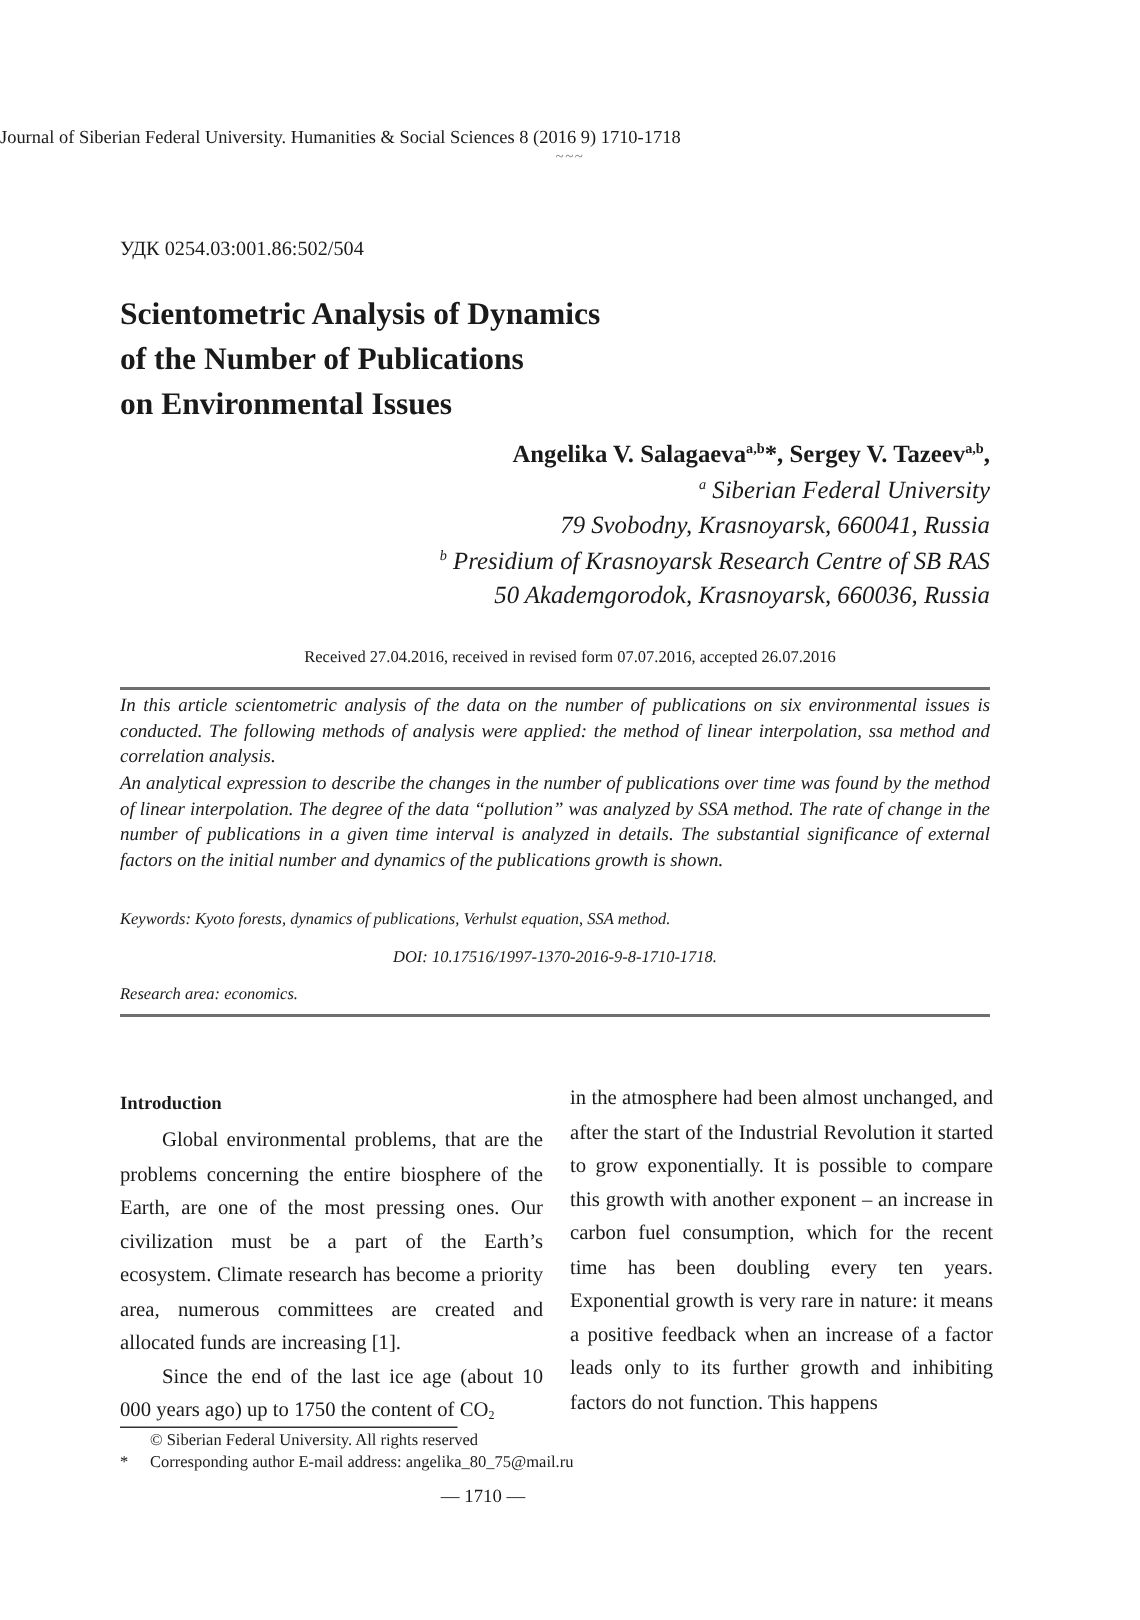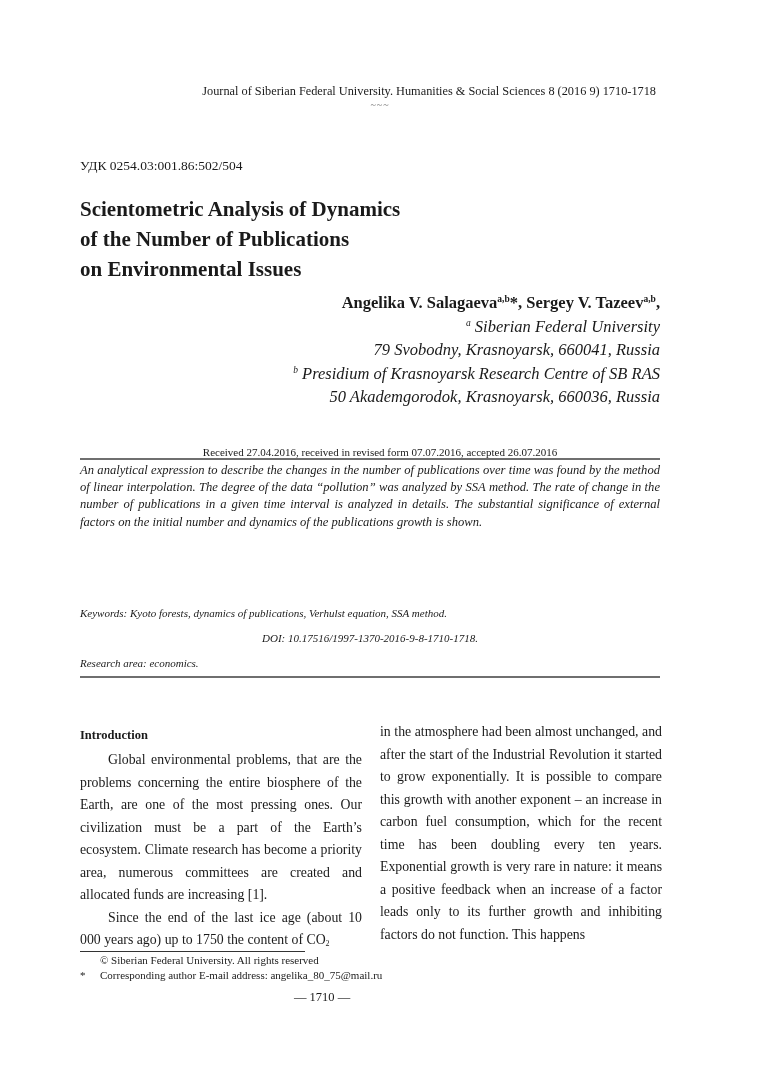--- a/index.html
+++ b/index.html
@@ -1,28 +1,28 @@
 <!DOCTYPE html>
 <html><head>
 <meta charset="utf-8">
 <style>
   html, body { margin: 0; padding: 0; background: #ffffff; }
   body { width: 760px; height: 1080px; position: relative; overflow: hidden;
          font-family: "Liberation Serif", "DejaVu Serif", serif; color: #1a1a1a; }
   .abs { position: absolute; }
-  .journal-header { left: 0; width: 656px; top: 84px; text-align: right; font-size: 12.3px; }
+  .journal-header { left: 0; width: 656px; top: 84px; text-align: left; font-size: 12.3px; }
   .tilde { left: 0; width: 760px; top: 99px; text-align: center; font-size: 10px; color: #777; letter-spacing: 1px; }
   .udk { left: 80px; top: 158px; font-size: 13.5px; }
   .title { left: 80px; top: 194px; font-size: 21px; font-weight: bold; line-height: 30px; }
   .title div { white-space: nowrap; }
   .authors { right: 100px; top: 291px; text-align: right; font-size: 16.5px; line-height: 23.5px; }
   .authors .bold { font-weight: bold; white-space: nowrap; }
   .authors .it { font-style: italic; white-space: nowrap; }
   .authors sup { font-size: 9.5px; vertical-align: 6px; line-height: 0; }
-  .received { left: 0; width: 760px; top: 446px; text-align: center; font-size: 11px; }
+  .received { left: 0; width: 760px; top: 432px; text-align: center; font-size: 11px; }
   .rule { background: #6f6f6f; height: 2px; left: 80px; width: 580px; }
   .abstract { left: 80px; width: 580px; top: 462px; font-style: italic; font-size: 12.6px; line-height: 17.2px; text-align: justify; }
   .abstract p { margin: 0; }
   .meta { left: 80px; width: 580px; font-style: italic; font-size: 11px; }
   .col { font-size: 13.8px; line-height: 22.5px; text-align: justify; width: 282px; }
   .col p { margin: 0; }
   .col .indent { text-indent: 28px; }
   .col-left { left: 80px; top: 726px; }
   .col-right { left: 380px; top: 721px; }
   .section-title { text-align: left; font-weight: bold; font-size: 12.5px; margin-bottom: 5px !important; line-height: 18px; }
@@ -52,20 +52,21 @@
   <div class="it"><sup>a</sup><span> Siberian Federal University</span></div>
   <div class="it">79 Svobodny, Krasnoyarsk, 660041, Russia</div>
   <div class="it"><sup>b</sup><span> Presidium of Krasnoyarsk Research Centre of SB RAS</span></div>
   <div class="it">50 Akademgorodok, Krasnoyarsk, 660036, Russia</div>
 </div>
 
 <div class="abs received">Received 27.04.2016, received in revised form 07.07.2016, accepted 26.07.2016</div>
 <div class="abs rule" style="top:458px;"></div>
 
 <div class="abs abstract">
+  <p>In this article scientometric analysis of the data on the number of publications on six environmental issues is conducted. The following methods of analysis were applied: the method of linear interpolation, ssa method and correlation analysis.</p>
   <p>An analytical expression to describe the changes in the number of publications over time was found by the method of linear interpolation. The degree of the data “pollution” was analyzed by SSA method. The rate of change in the number of publications in a given time interval is analyzed in details. The substantial significance of external factors on the initial number and dynamics of the publications growth is shown.</p>
 </div>
 
 <div class="abs meta" style="top:607px;">Keywords: Kyoto forests, dynamics of publications, Verhulst equation, SSA method.</div>
 <div class="abs meta" style="top:632px;text-align:center;">DOI: 10.17516/1997-1370-2016-9-8-1710-1718.</div>
 <div class="abs meta" style="top:657px;">Research area: economics.</div>
 <div class="abs rule" style="top:676px;"></div>
 
 <div class="abs col col-left">
   <p class="section-title">Introduction</p>

